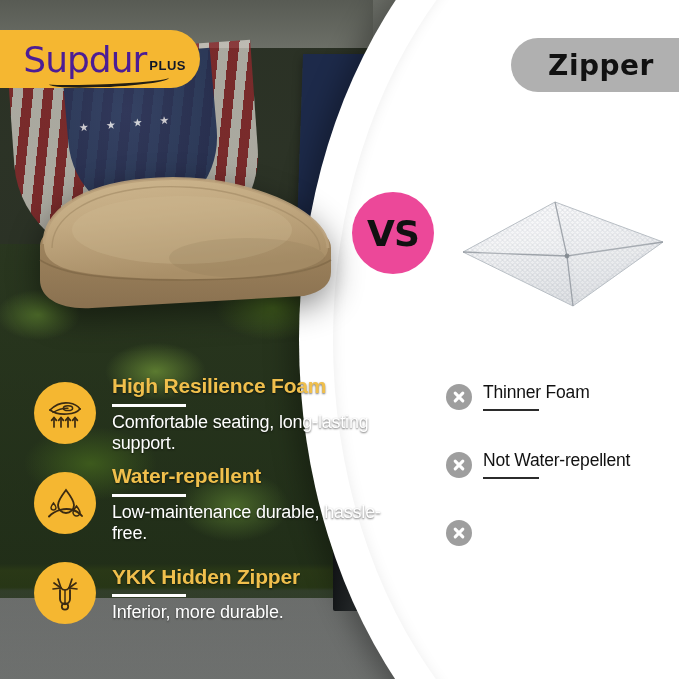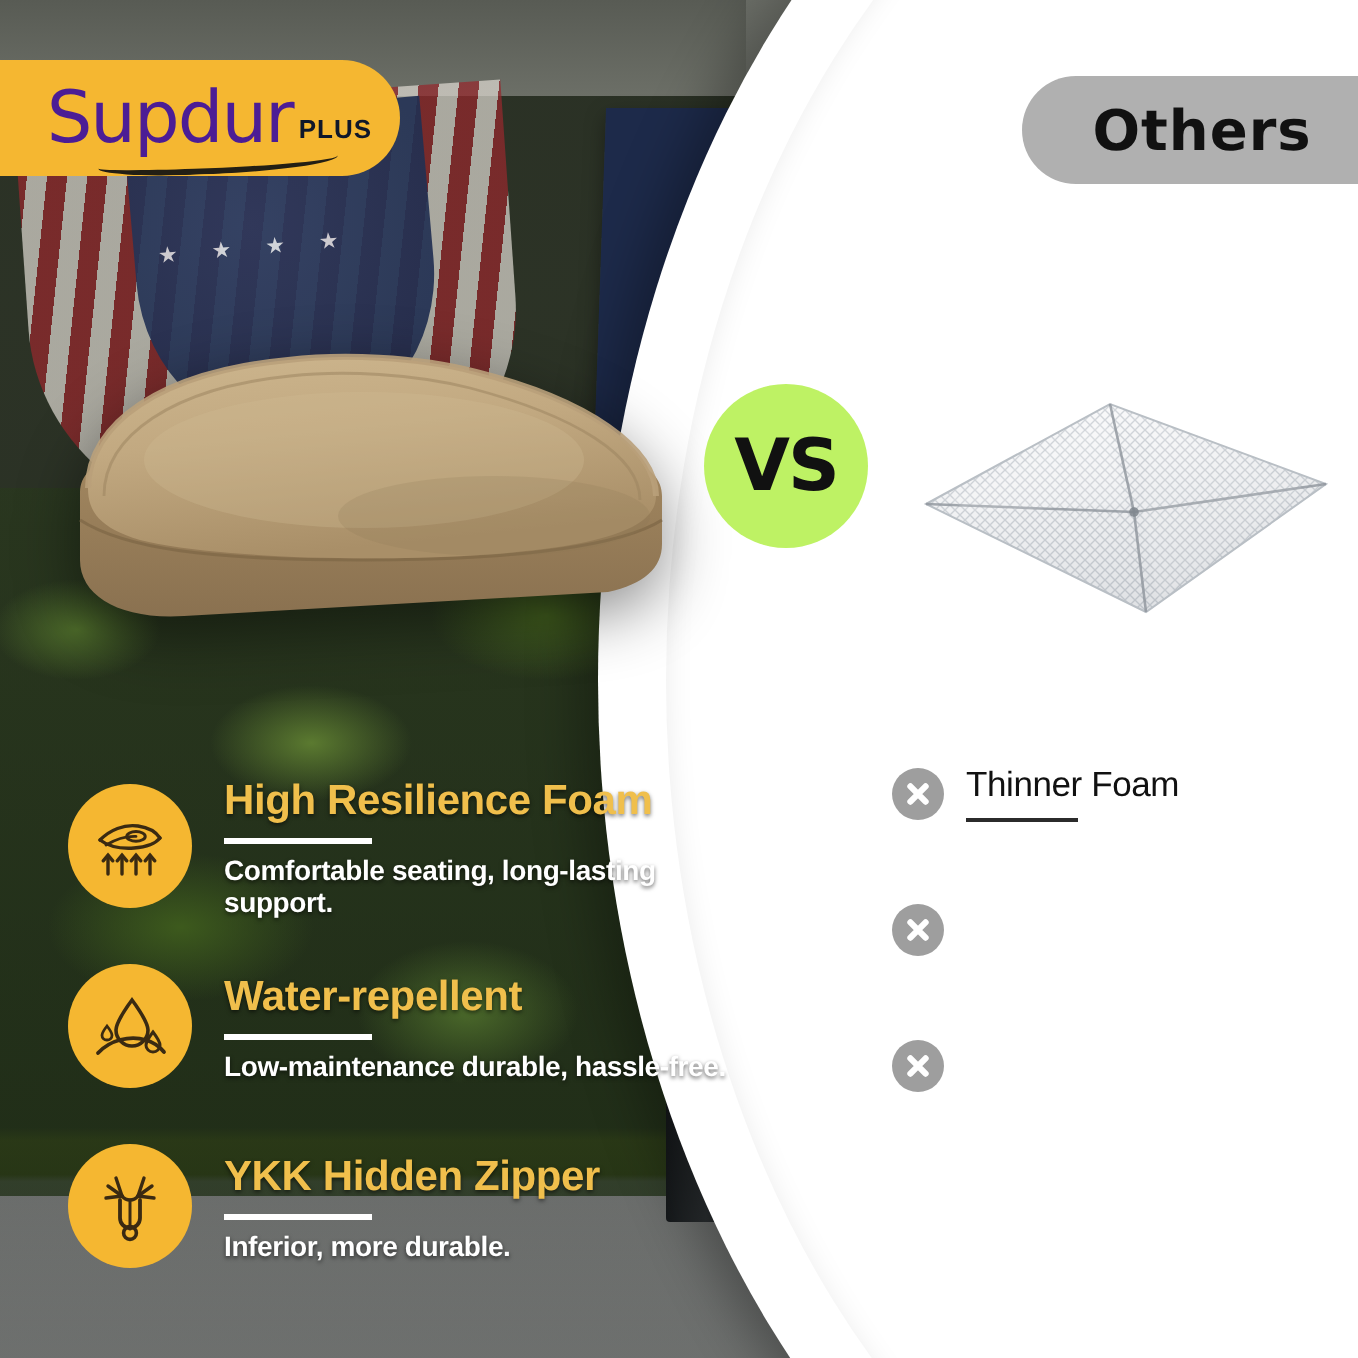--- a/index.html
+++ b/index.html
@@ -209,21 +209,21 @@
     letter-spacing: .5px;
     font-family: "DejaVu Sans", sans-serif;
   }
 
   
   .vs-badge {
     position: absolute;
     left: 352px; top: 192px;
     width: 82px; height: 82px;
     border-radius: 50%;
-    background: #bef264;
+    background: #ec4899;
     display: flex;
     align-items: center;
     justify-content: center;
     z-index: 6;
   }
   .vs-text {
     font-size: 36px;
     font-weight: 700;
     color: #111111;
     letter-spacing: -1px;
@@ -243,21 +243,21 @@
   .other-pad {
     position: absolute;
     left: 455px; top: 190px;
     width: 215px; height: 125px;
     z-index: 5;
   }
 
   
   .features {
     position: absolute;
-    left: 34px; top: 378px;
+    left: 34px; top: 368px;
     width: 350px;
     z-index: 6;
   }
   .feature {
     position: relative;
     height: 90px;
     display: flex;
     align-items: center;
   }
   .feat-icon {
@@ -278,22 +278,22 @@
     letter-spacing: -.2px;
     line-height: 1.1;
     text-shadow: 0 1px 2px rgba(0,0,0,.55);
   }
   .feat-rule {
     width: 74px; height: 3px;
     background: #ffffff;
     margin: 6px 0 5px 0;
   }
   .feat-sub {
-    font-size: 14px;
-    font-weight: 700;
+    font-size: 18px;
+    font-weight: 400;
     color: #ffffff;
     letter-spacing: -.2px;
     text-shadow: 0 1px 2px rgba(0,0,0,.6);
   }
 
   
   .cons {
     position: absolute;
     left: 446px; top: 382px;
     width: 220px;
@@ -417,21 +417,21 @@
 
   <div class="logo-pill">
     <div class="logo-mark">
       <span class="logo-word">Supdur</span>
       <span class="logo-plus">PLUS</span>
       <span class="logo-swoosh"></span>
     </div>
   </div>
 
   <div class="others-pill">
-    <span class="others-text">Others</span>
+    <span class="others-text">Zipper</span>
   </div>
 
   <div class="features">
 
     <div class="feature">
       <div class="feat-icon">
         <svg width="40" height="40" viewBox="0 0 40 40">
           <path d="M5,17 C10,12 17,9 24,10 C29,10.7 33,13 35,16" fill="none" stroke="#3a2a12" stroke-width="1.7" stroke-linecap="round"></path>
           <path d="M5,17 C9,20 15,21.5 22,21 C29,20.5 33,18.5 35,16" fill="none" stroke="#3a2a12" stroke-width="1.7" stroke-linecap="round"></path>
           <ellipse cx="23" cy="15.2" rx="4.6" ry="2.4" fill="none" stroke="#3a2a12" stroke-width="1.5"></ellipse>
@@ -511,20 +511,24 @@
         <div class="con-rule"></div>
       </div>
     </div>
 
     <div class="con">
       <div class="con-icon">
         <svg width="16" height="16" viewBox="0 0 16 16">
           <path d="M4.2,4.2 L11.8,11.8 M11.8,4.2 L4.2,11.8" stroke="#ffffff" stroke-width="3.1" stroke-linecap="round"></path>
         </svg>
       </div>
+      <div class="con-body">
+        <div class="con-title">Not Water-repellent</div>
+        <div class="con-rule"></div>
+      </div>
     </div>
 
     <div class="con">
       <div class="con-icon">
         <svg width="16" height="16" viewBox="0 0 16 16">
           <path d="M4.2,4.2 L11.8,11.8 M11.8,4.2 L4.2,11.8" stroke="#ffffff" stroke-width="3.1" stroke-linecap="round"></path>
         </svg>
       </div>
     </div>
 

